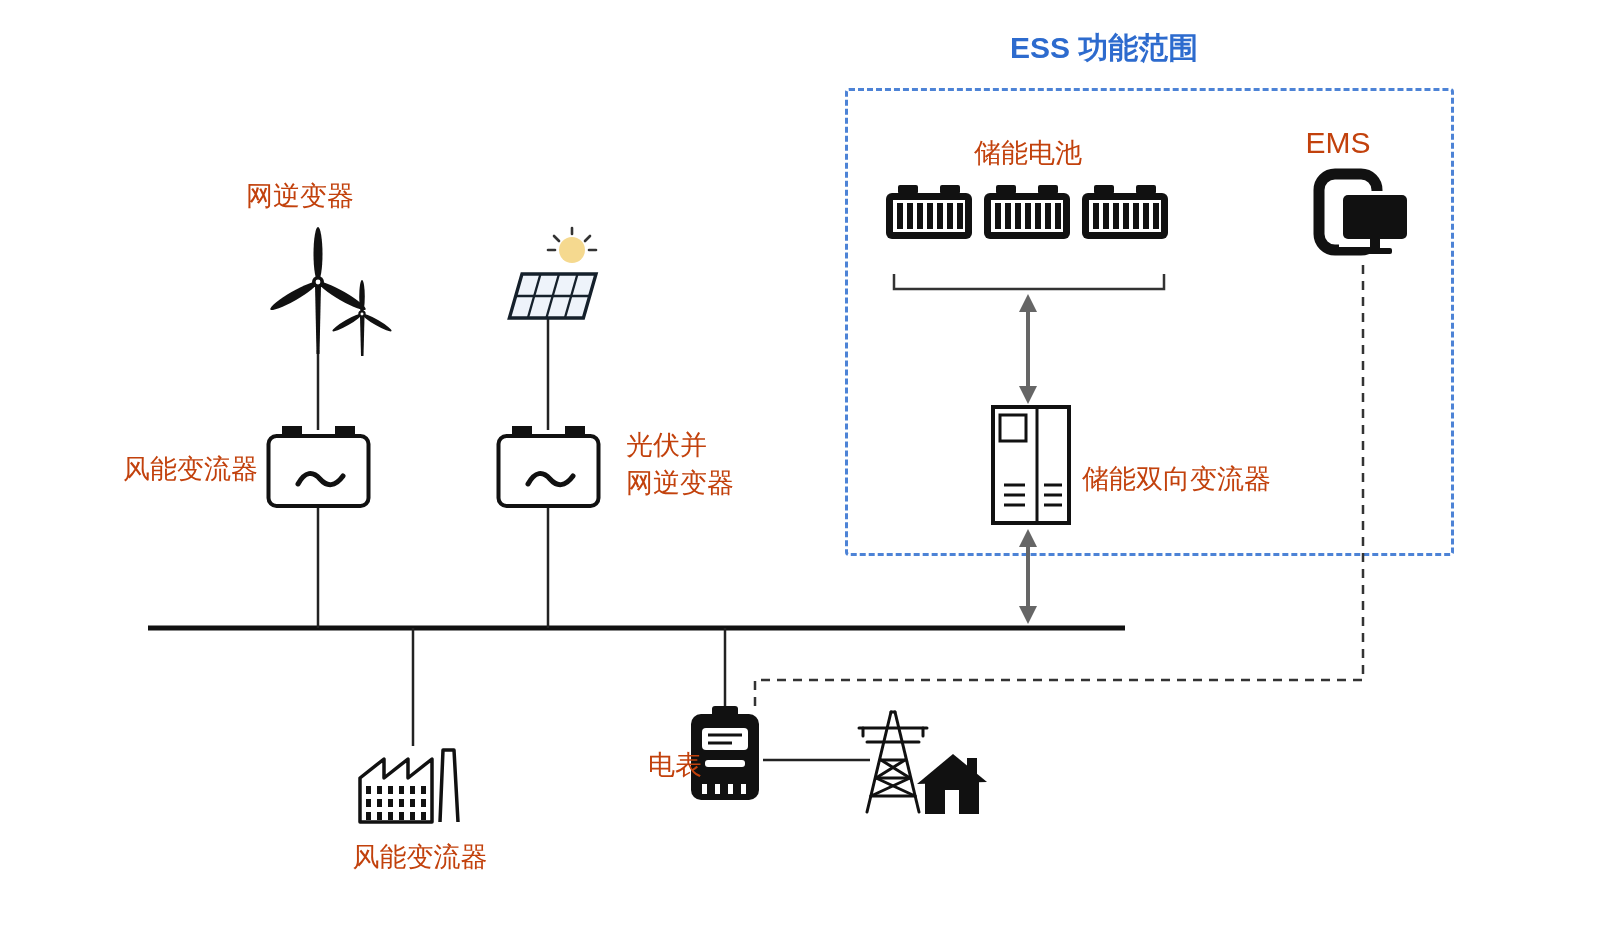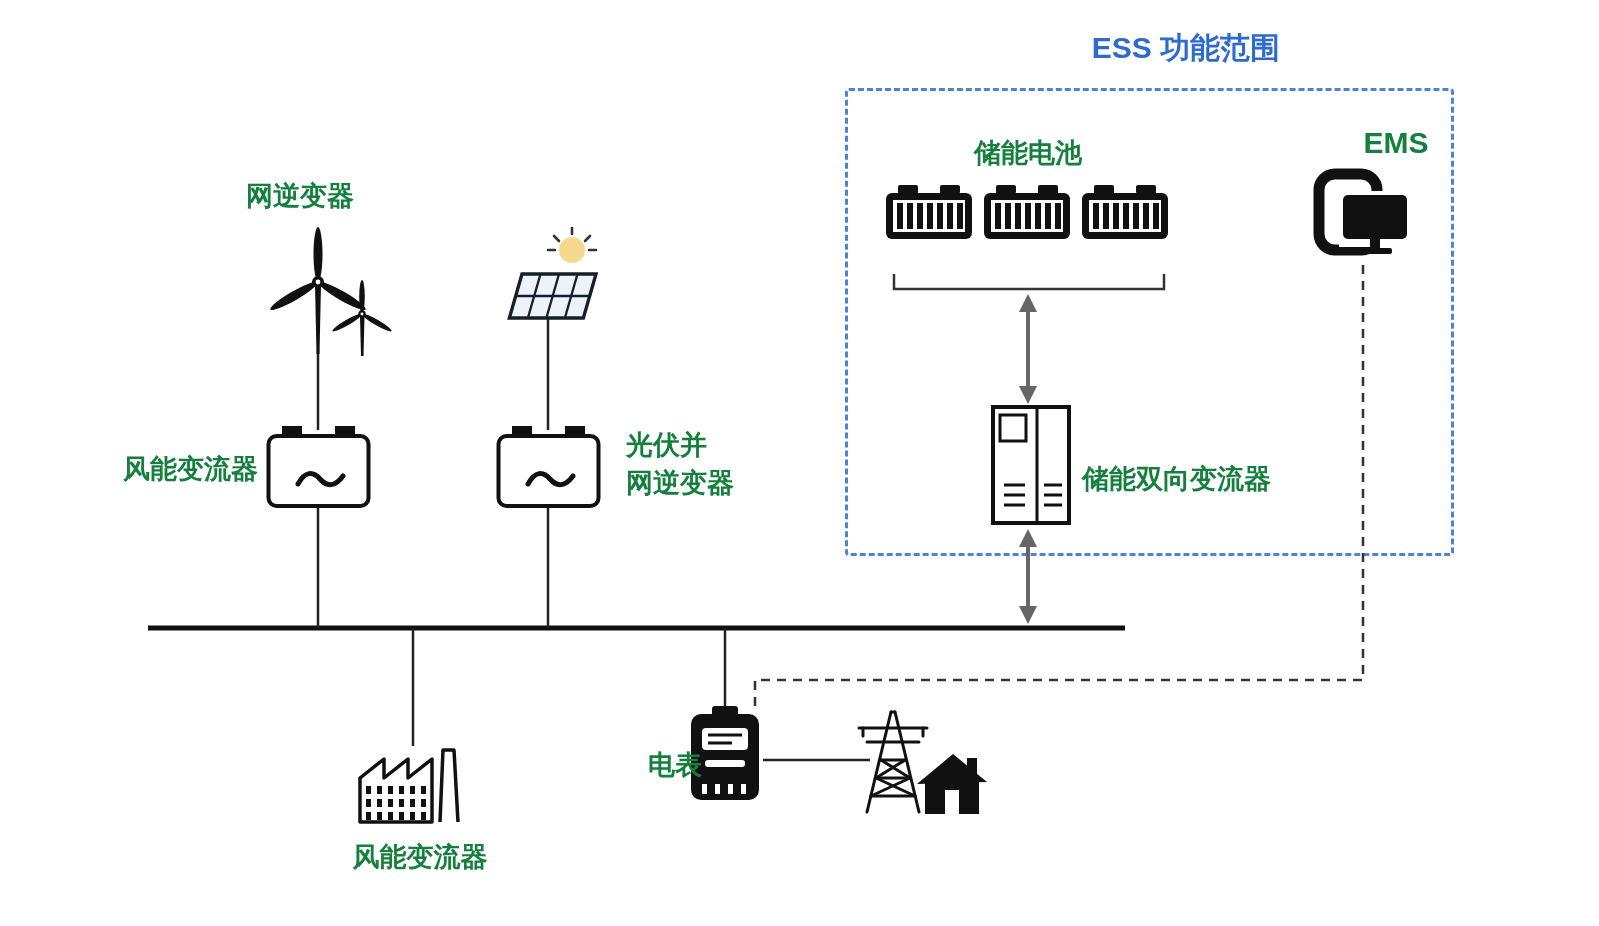--- a/index.html
+++ b/index.html
@@ -1,27 +1,27 @@
 <!DOCTYPE html>
 <html><head>
 <meta charset="utf-8">
 <style>
   html,body{margin:0;padding:0;background:#ffffff;}
   .canvas{
     position:relative;width:1599px;height:926px;background:#ffffff;overflow:hidden;
     font-family:"Liberation Sans","DejaVu Sans",sans-serif;color:#141414;
   }
   .lbl{
-    position:absolute;font-weight:700;font-size:27px;line-height:38px;color:#15803d;
+    position:absolute;font-weight:400;font-size:27px;line-height:38px;color:#c2410c;
     white-space:pre-line;
   }
   .lbl.center{text-align:center;}
   .lbl.right{text-align:right;}
   .title{
-    position:absolute;left:1010px;top:28px;width:270px;text-align:right;
+    position:absolute;left:1010px;top:28px;width:270px;text-align:left;
     font-weight:700;font-size:30px;color:#2d6bce;
   }
   .ess-box{
     position:absolute;left:845px;top:88px;width:603px;height:462px;
     border:3px dashed #4d83d6;border-radius:4px;
   }
   .wires{position:absolute;left:0;top:0;width:1599px;height:926px;}
   .icon{position:absolute;}
 </style>
 </head>
@@ -261,21 +261,21 @@
   <div class="lbl center" style="left:210px;top:177px;width:180px;">网逆变器</div>
 
 
   <div class="lbl right" style="left:70px;top:450px;width:188px;">风能变流器</div>
 
   <div class="lbl" style="left:626px;top:426px;width:150px;">光伏并
 网逆变器</div>
 
   <div class="lbl center" style="left:938px;top:134px;width:180px;">储能电池</div>
 
-  <div class="lbl center" style="left:1336px;top:124px;width:120px;font-size:30px;">EMS</div>
+  <div class="lbl center" style="left:1278px;top:124px;width:120px;font-size:30px;">EMS</div>
 
   <div class="lbl" style="left:1082px;top:460px;width:260px;">储能双向变流器</div>
 
   <div class="lbl center" style="left:330px;top:838px;width:180px;">风能变流器</div>
 
   <div class="lbl right" style="left:624px;top:746px;width:78px;">电表</div>
 
 
 </div>
 

